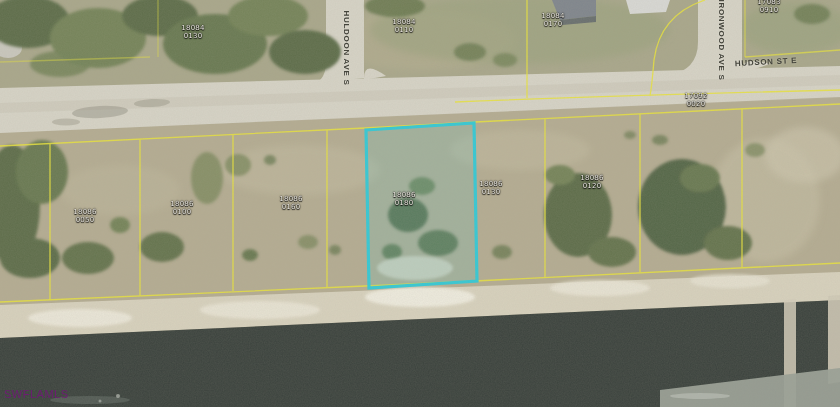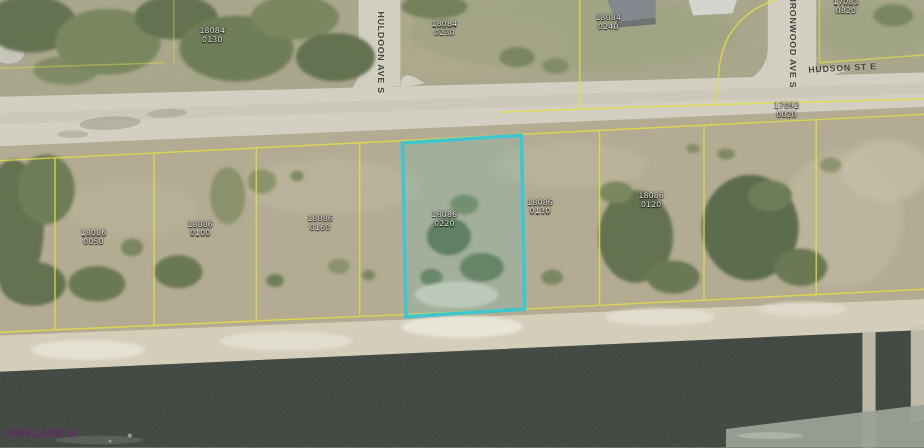--- a/index.html
+++ b/index.html
@@ -179,49 +179,49 @@
     <div class="street-label vertical" style="left:346px;top:48px;">HULDOON AVE S</div>
     <div class="street-label vertical" style="left:721px;top:40px;">IRONWOOD AVE S</div>
     <div class="street-label tilt" style="left:766px;top:62px;">HUDSON ST E</div>
 
     <div class="parcel-label" style="left:193px;top:32px;">
       <span>18084</span><br>
       <span>0130</span>
     </div>
     <div class="parcel-label" style="left:404px;top:26px;">
       <span>18084</span><br>
-      <span>0230</span>
+      <span>0110</span>
     </div>
     <div class="parcel-label" style="left:553px;top:20px;">
       <span>18084</span><br>
-      <span>0240</span>
+      <span>0170</span>
     </div>
     <div class="parcel-label" style="left:769px;top:6px;">
       <span>17083</span><br>
-      <span>0820</span>
-    </div>
-    <div class="parcel-label" style="left:715px;top:100px;">
+      <span>0910</span>
+    </div>
+    <div class="parcel-label" style="left:696px;top:100px;">
       <span>17092</span><br>
       <span>0020</span>
     </div>
     <div class="parcel-label" style="left:85px;top:216px;">
       <span>18086</span><br>
       <span>0050</span>
     </div>
     <div class="parcel-label" style="left:182px;top:208px;">
       <span>18086</span><br>
       <span>0100</span>
     </div>
     <div class="parcel-label" style="left:291px;top:203px;">
       <span>18086</span><br>
       <span>0160</span>
     </div>
     <div class="parcel-label" style="left:404px;top:199px;">
       <span>18086</span><br>
-      <span>0220</span>
+      <span>0180</span>
     </div>
     <div class="parcel-label" style="left:491px;top:188px;">
       <span>18086</span><br>
       <span>0130</span>
     </div>
     <div class="parcel-label" style="left:592px;top:182px;">
       <span>18086</span><br>
       <span>0120</span>
     </div>
 

